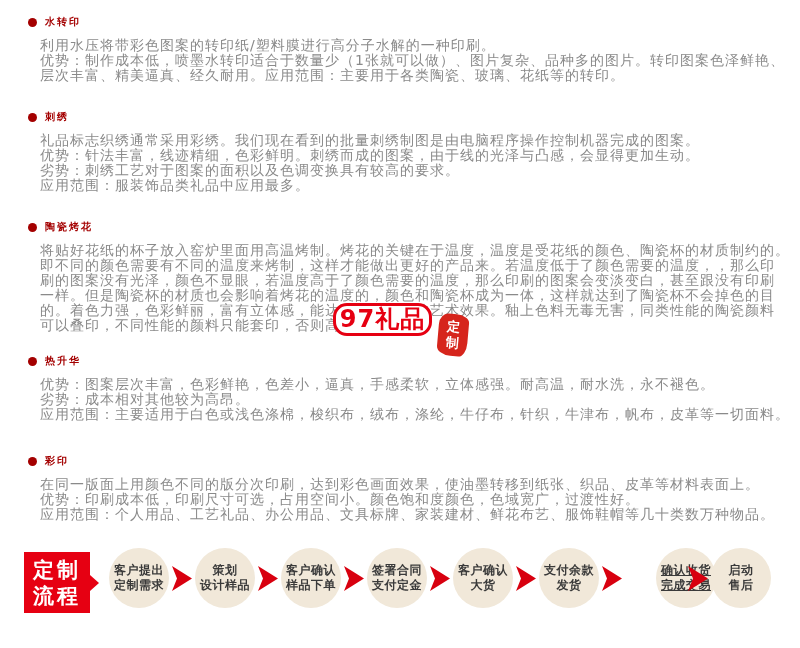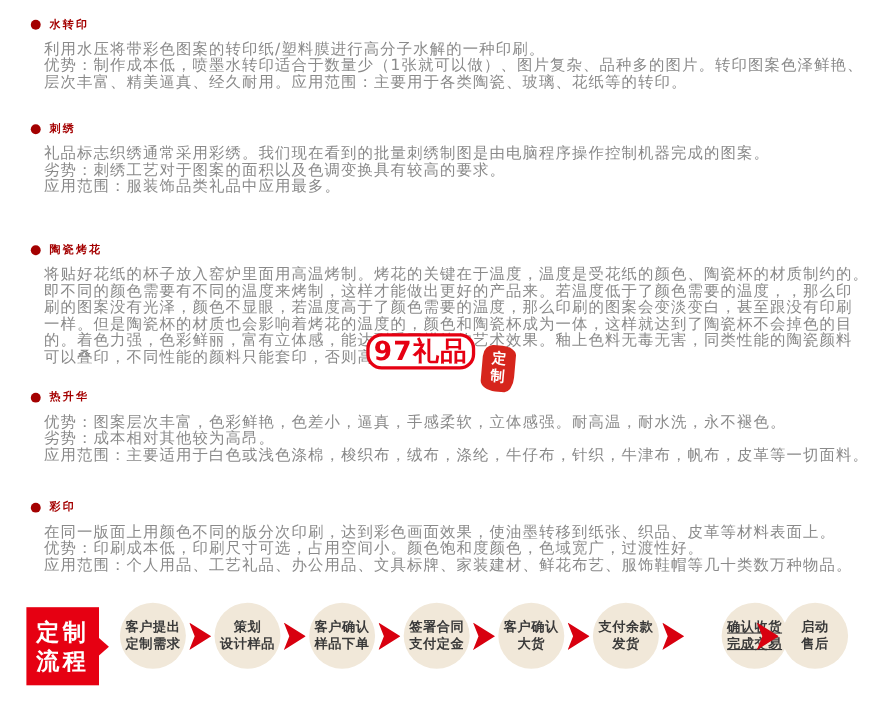--- a/index.html
+++ b/index.html
@@ -50,21 +50,21 @@
     position:absolute;left:438px;top:314px;width:30px;height:42px;
     background:var(--seal-red);color:#ffffff;
     border-radius:9px 13px 8px 14px / 11px 8px 14px 9px;
     transform:rotate(5deg);
     display:flex;flex-direction:column;align-items:center;justify-content:center;
     font-size:13px;font-weight:bold;line-height:16px;z-index:5;
   }
   
   #flow{position:absolute;left:0;top:545px;width:800px;height:103px;}
   .flow-label{
-    position:absolute;left:24px;top:7px;width:66px;height:71px;
+    position:absolute;left:24px;top:7px;width:66px;height:61px;
     background:var(--accent-red);color:#ffffff;
     display:flex;flex-direction:column;align-items:center;justify-content:center;
     font-size:21px;font-weight:bold;line-height:26px;letter-spacing:3px;
   }
   .flow-label::after{
     content:"";position:absolute;right:-9px;top:50%;margin-top:-8px;
     border-top:8px solid transparent;border-bottom:8px solid transparent;
     border-left:9px solid var(--accent-red);
   }
   .flow-step{
@@ -96,20 +96,21 @@
         <div class="sec-line">层次丰富、精美逼真、经久耐用。应用范围：主要用于各类陶瓷、玻璃、花纸等的转印。</div>
       </div>
     </div>
     <div class="section">
       <div class="sec-head">
         <span class="bullet"></span>
         <span class="sec-title">刺绣</span>
       </div>
       <div class="sec-body">
         <div class="sec-line">礼品标志织绣通常采用彩绣。我们现在看到的批量刺绣制图是由电脑程序操作控制机器完成的图案。</div>
+        <div class="sec-line">优势：针法丰富，线迹精细，色彩鲜明。刺绣而成的图案，由于线的光泽与凸感，会显得更加生动。</div>
         <div class="sec-line">劣势：刺绣工艺对于图案的面积以及色调变换具有较高的要求。</div>
         <div class="sec-line">应用范围：服装饰品类礼品中应用最多。</div>
       </div>
     </div>
     <div class="section">
       <div class="sec-head">
         <span class="bullet"></span>
         <span class="sec-title">陶瓷烤花</span>
       </div>
       <div class="sec-body">

